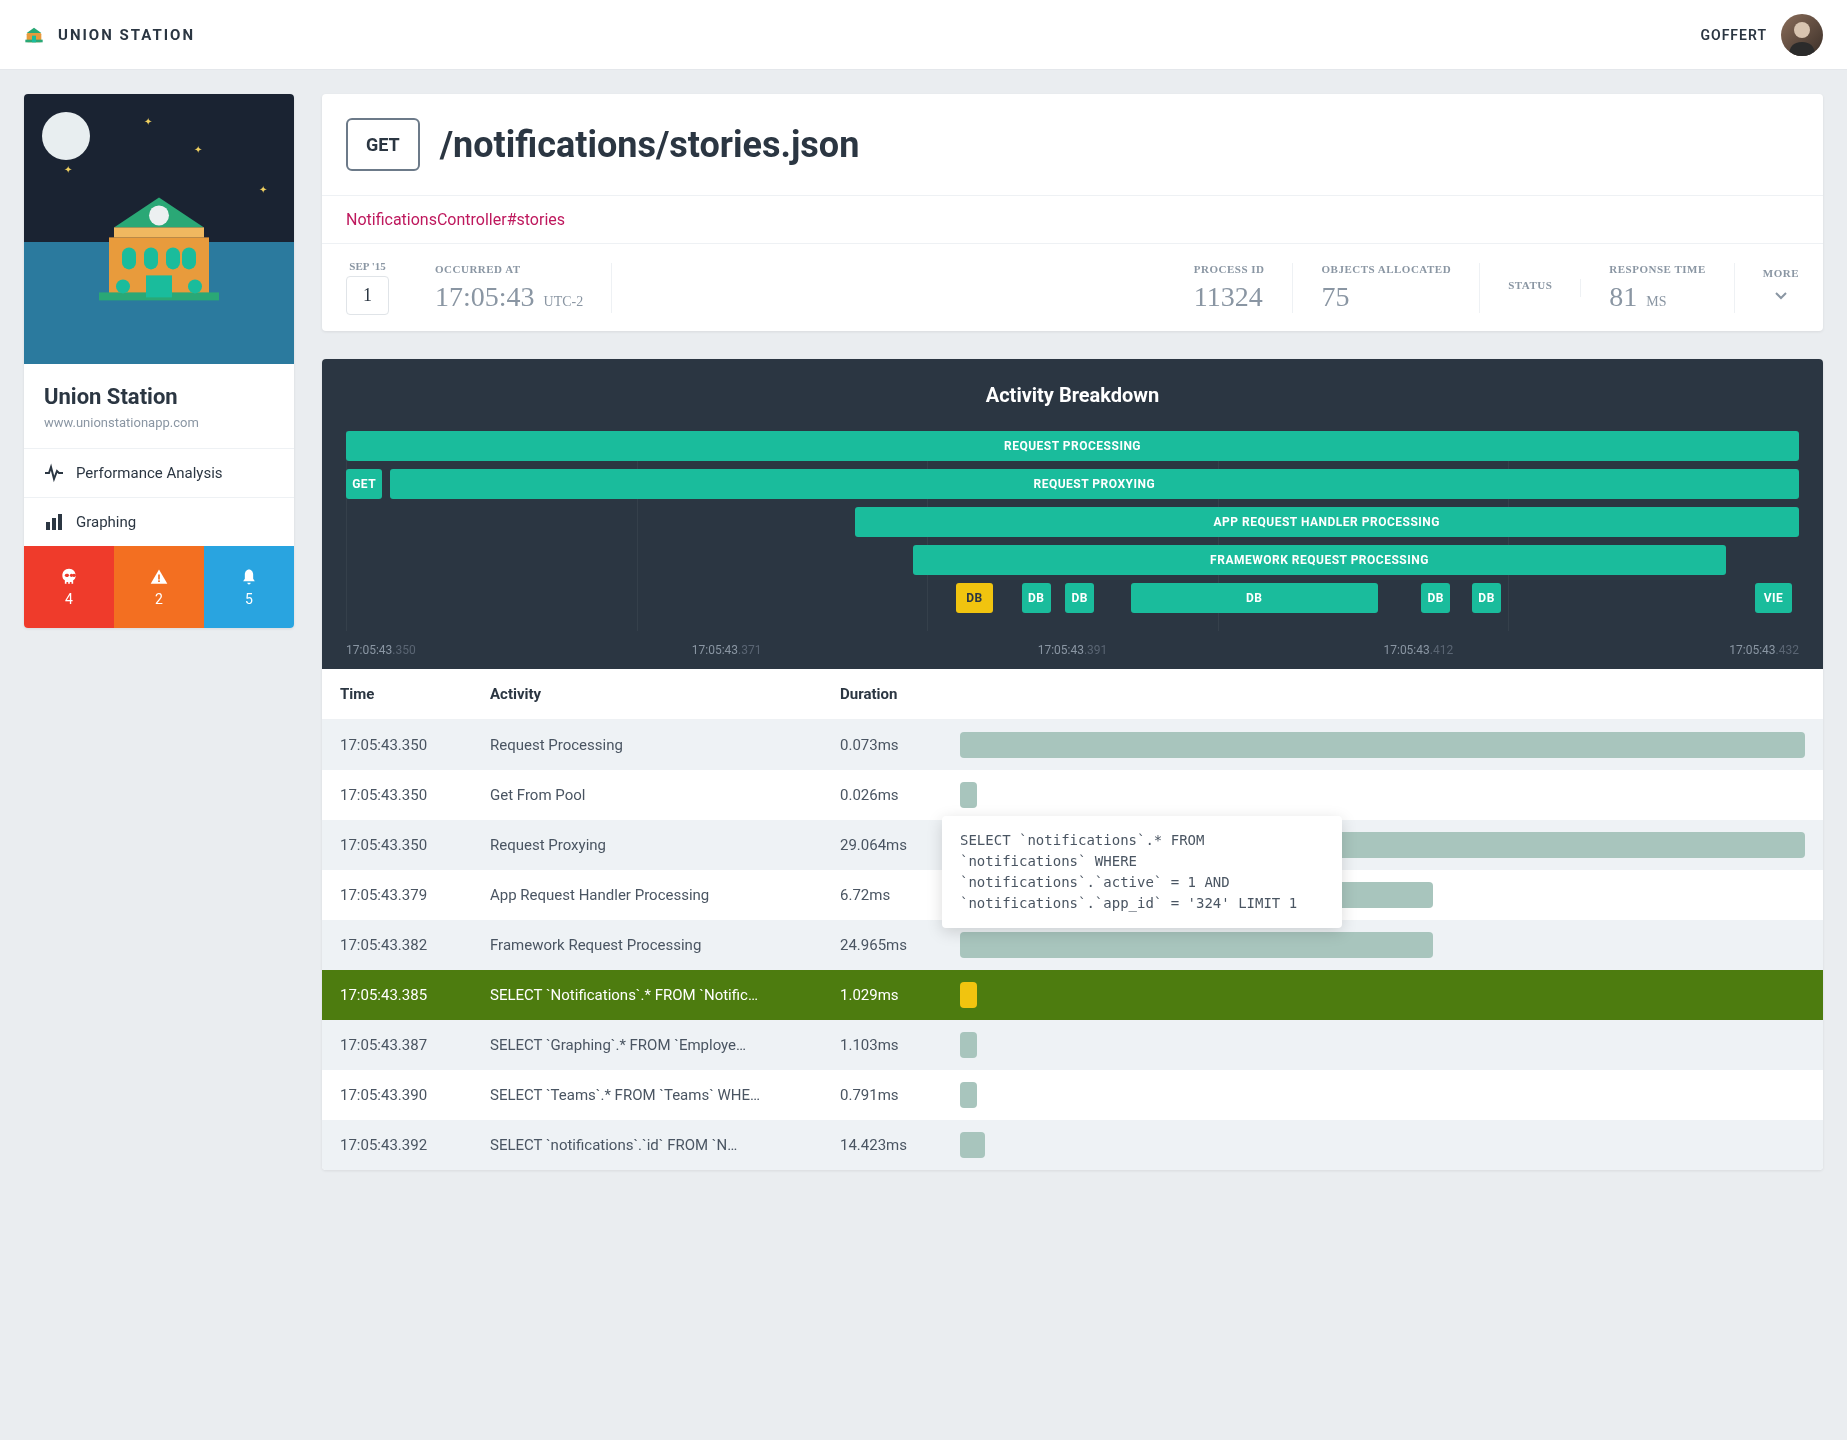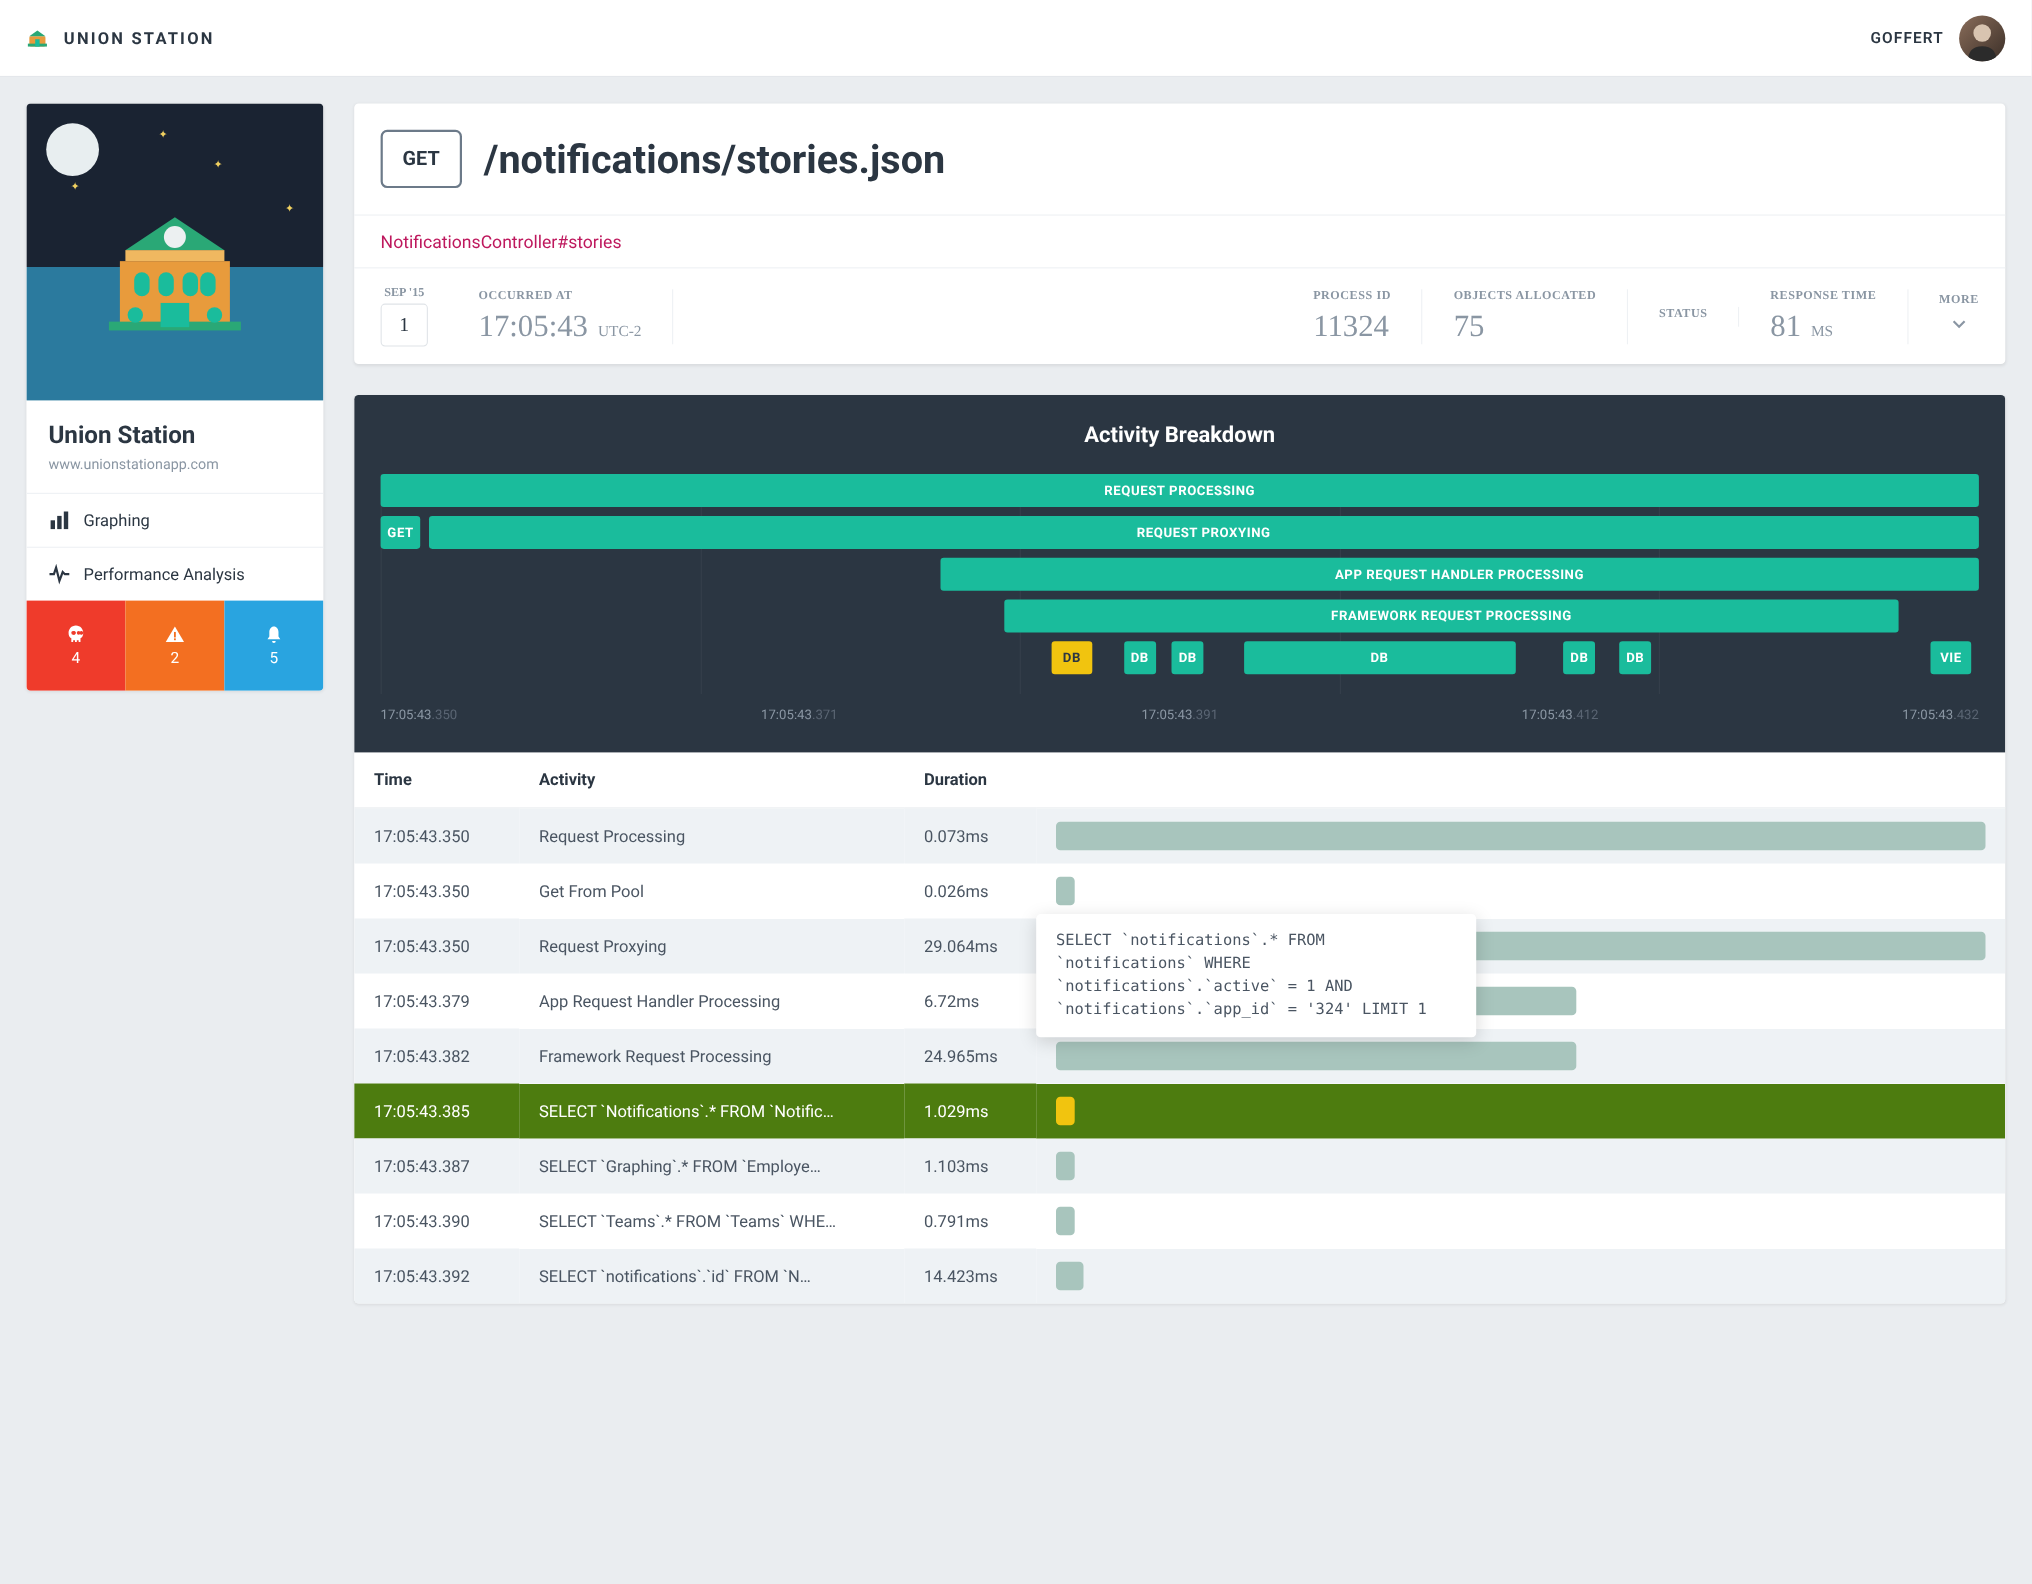--- a/index.html
+++ b/index.html
@@ -50,21 +50,21 @@
 .date-month { font-size: 11px; color: #8a96a3; font-weight: 600; }
 .date-day { border: 1px solid #e0e4e8; border-radius: 4px; padding: 8px 16px; font-size: 18px; margin-top: 4px; }
 .stat-label { font-size: 11px; color: #8a96a3; font-weight: 600; letter-spacing: 0.5px; margin-bottom: 6px; }
 .stat-value { font-size: 28px; color: #8a96a3; font-weight: 400; }
 .stat-value .unit { font-size: 14px; margin-left: 2px; }
 .stat-spacer { flex: 1; }
 .more-block { padding: 0 0 0 28px; text-align: center; cursor: pointer; }
 
 
 .breakdown-card { background: #fff; border-radius: 4px; box-shadow: 0 1px 3px rgba(0,0,0,0.08); overflow: hidden; }
-.breakdown-header { background: #2b3642; padding: 24px 24px 27px; }
+.breakdown-header { background: #2b3642; padding: 24px 24px 12px; }
 .breakdown-title { color: #fff; font-size: 20px; font-weight: 700; text-align: center; margin-bottom: 24px; }
 .gantt-area { position: relative; height: 200px; }
 .gantt-grid { position: absolute; inset: 0; display: flex; }
 .gantt-grid-line { flex: 1; border-left: 1px solid rgba(255,255,255,0.05); }
 .gantt-rows { position: relative; height: 100%; }
 .gantt-bar { position: absolute; height: 30px; background: #1abc9c; border-radius: 3px; display: flex; align-items: center; justify-content: center; font-size: 12px; font-weight: 700; color: #fff; letter-spacing: 0.5px; overflow: hidden; white-space: nowrap; padding: 0 4px; }
 .gantt-bar.yellow { background: #f1c40f; color: #2b3642; }
 .gantt-axis { display: flex; justify-content: space-between; margin-top: 12px; }
 .gantt-tick { font-size: 12px; color: #8a96a3; }
 .gantt-tick .ms { color: #5a6573; }
@@ -138,34 +138,34 @@
             <rect x="104" y="112" width="14" height="14" rx="7" fill="#1abc9c"></rect>
           </svg>
         </div>
       </div>
       <div class="side-title">Union Station</div>
       <div class="side-subtitle">www.unionstationapp.com</div>
       <div class="side-nav">
         <div class="side-nav-item">
           <span class="icon">
               <svg width="20" height="20" viewBox="0 0 20 20">
+                <path d="M1 10 L5 10 L7 4 L10 16 L13 8 L15 10 L19 10" stroke="#2b3642" stroke-width="2" fill="none"></path>
+              </svg>
+            </span>
+          <span>Performance Analysis</span>
+        </div>
+        <div class="side-nav-item">
+          <span class="icon">
+              <svg width="20" height="20" viewBox="0 0 20 20">
                 <rect x="2" y="10" width="4" height="8" fill="#2b3642"></rect>
                 <rect x="8" y="6" width="4" height="12" fill="#2b3642"></rect>
                 <rect x="14" y="2" width="4" height="16" fill="#2b3642"></rect>
               </svg>
             </span>
           <span>Graphing</span>
-        </div>
-        <div class="side-nav-item">
-          <span class="icon">
-              <svg width="20" height="20" viewBox="0 0 20 20">
-                <path d="M1 10 L5 10 L7 4 L10 16 L13 8 L15 10 L19 10" stroke="#2b3642" stroke-width="2" fill="none"></path>
-              </svg>
-            </span>
-          <span>Performance Analysis</span>
         </div>
       </div>
       <div class="side-alerts">
         <div class="alert-box red">
           <span class="icon">
               <svg width="24" height="24" viewBox="0 0 24 24" fill="#fff">
                 <path d="M12 2 C7 2 4 6 4 10 C4 13 5 15 7 16 L7 20 L9 20 L9 18 L11 18 L11 20 L13 20 L13 18 L15 18 L15 20 L17 20 L17 16 C19 15 20 13 20 10 C20 6 17 2 12 2 Z M8 10 A2 2 0 1 1 8 10.01 M16 10 A2 2 0 1 1 16 10.01"></path>
                 <circle cx="9" cy="10" r="2" fill="#ef3b2b"></circle>
                 <circle cx="15" cy="10" r="2" fill="#ef3b2b"></circle>
               </svg>

